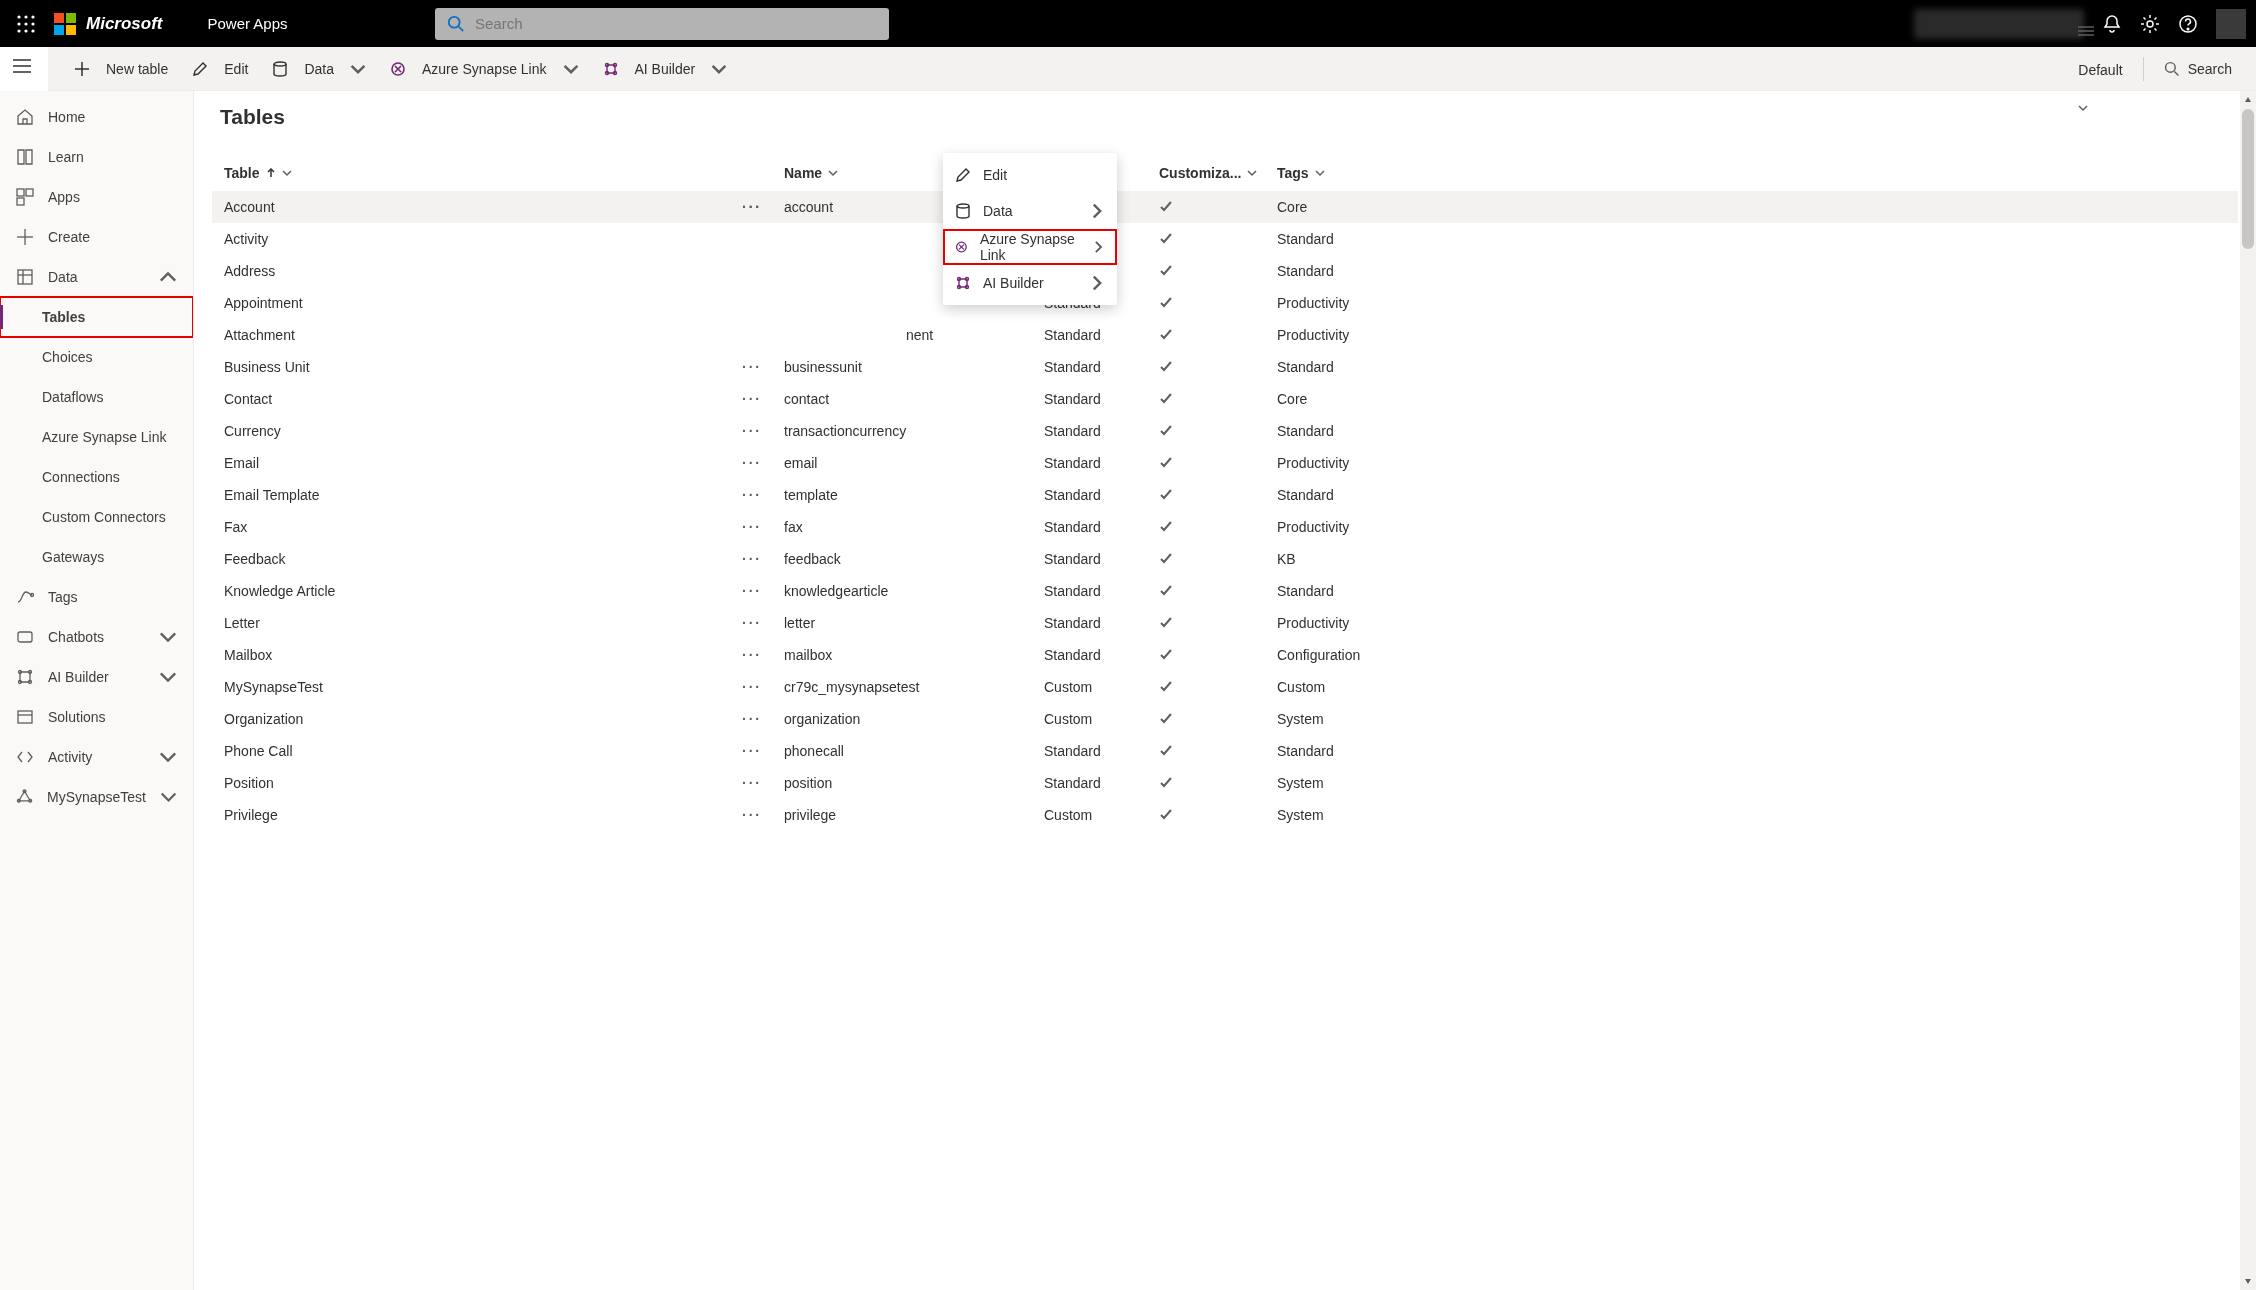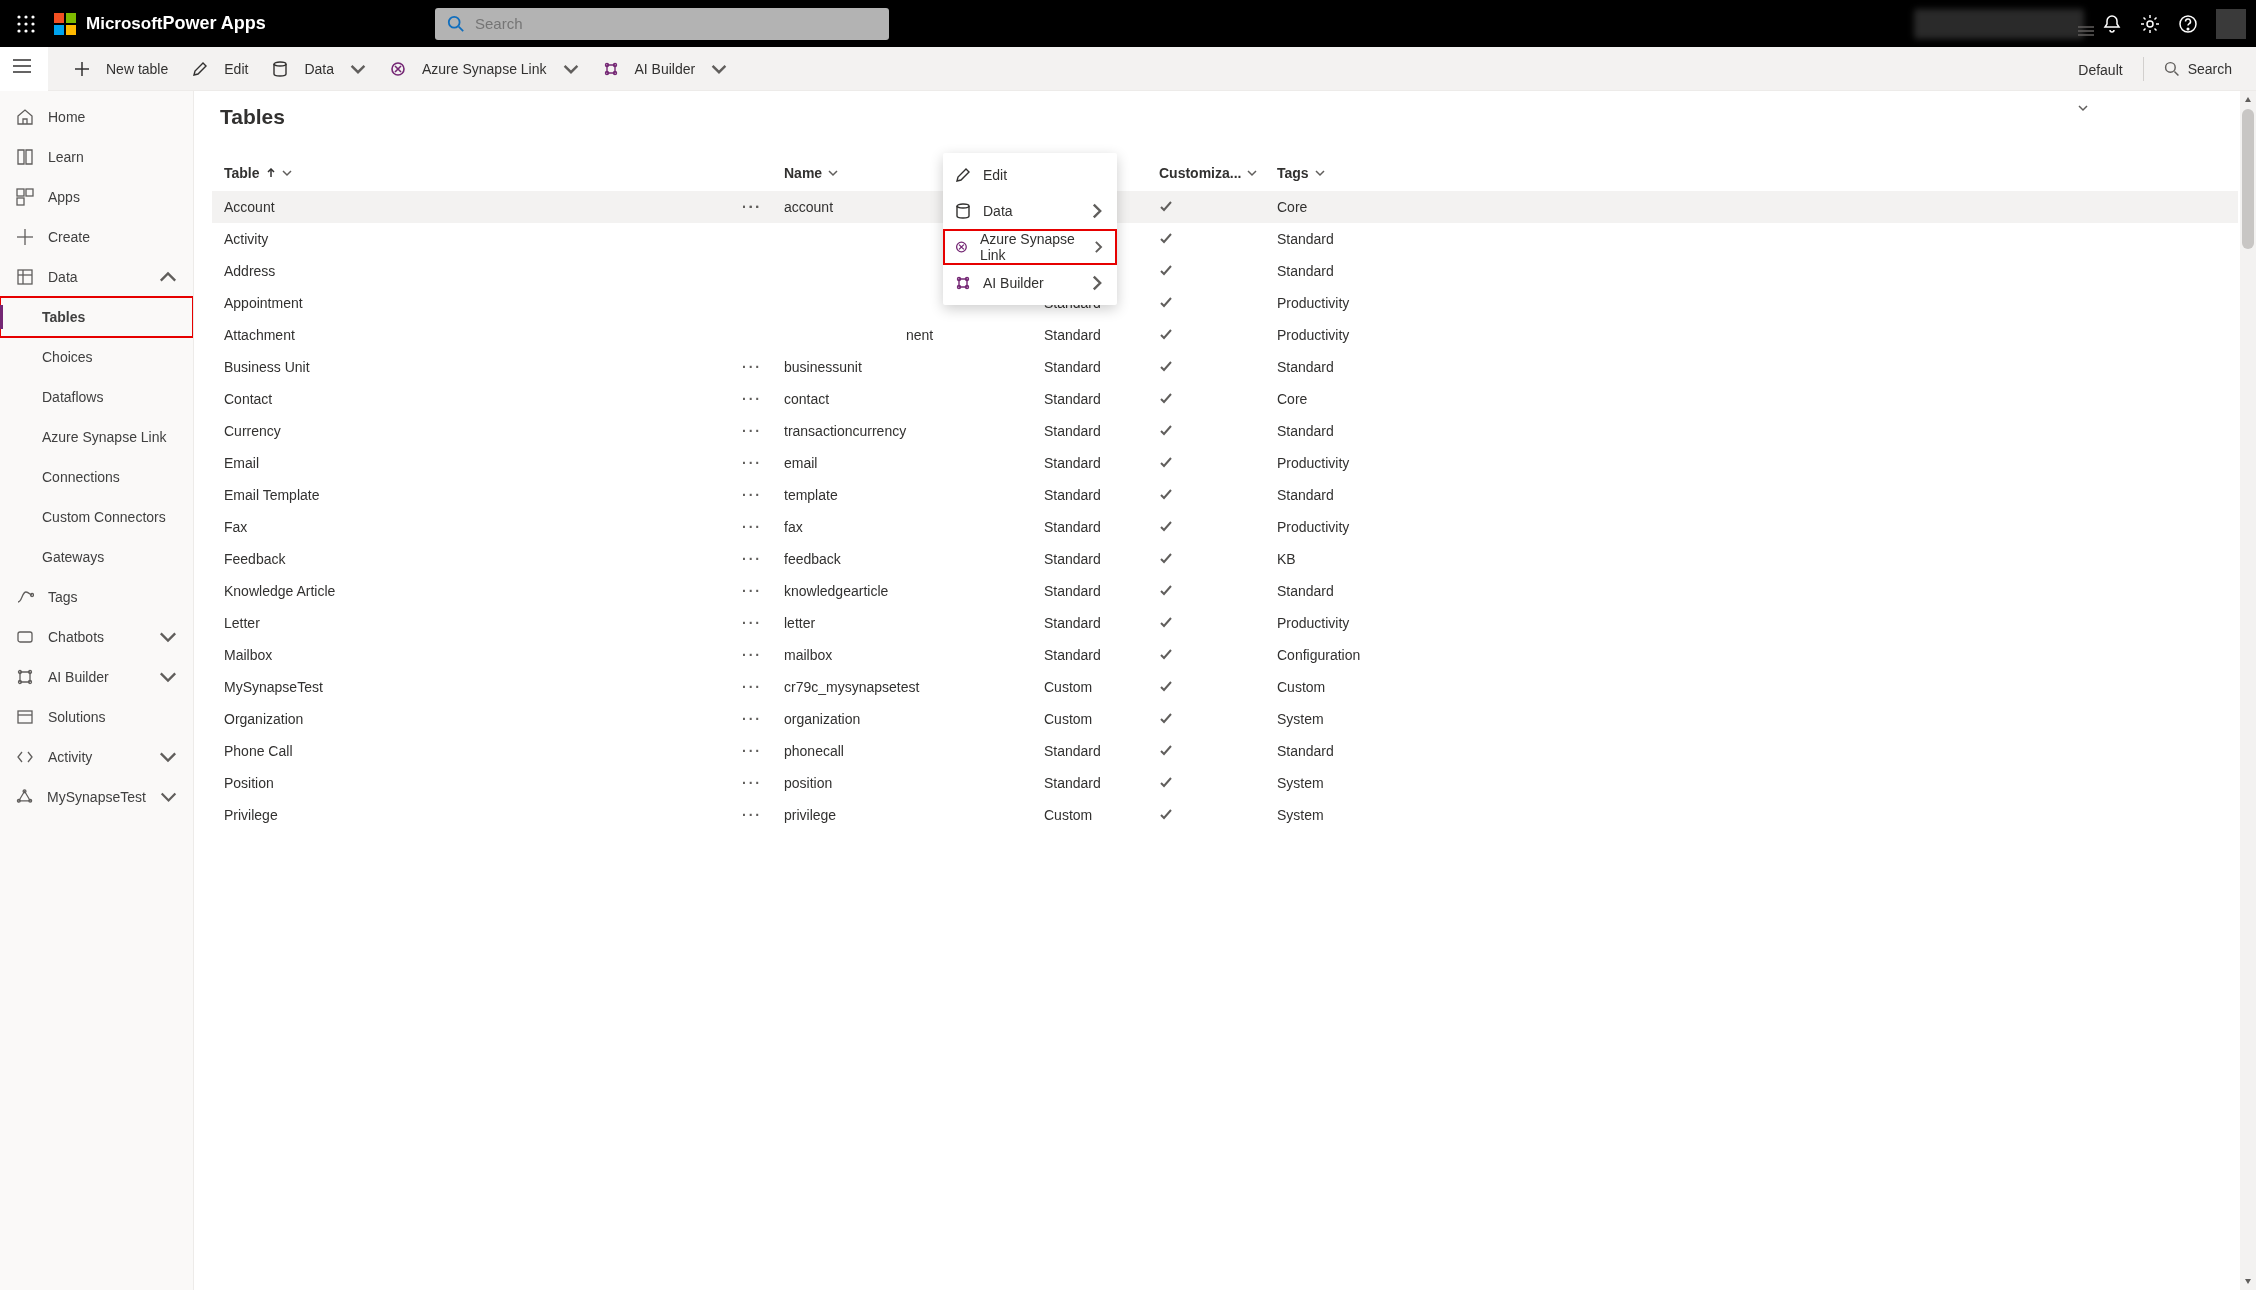--- a/index.html
+++ b/index.html
@@ -5,26 +5,26 @@
 * { margin: 0; padding: 0; box-sizing: border-box; font-family: "Segoe UI", sans-serif; }
 body { background: #fff; font-size: 14px; color: #323130; overflow: hidden; }
 
 
 .top-header {
   height: 47px; background: #000; display: flex; align-items: center;
   color: #fff; padding: 0 10px; position: relative;
 }
 .waffle { width: 32px; height: 32px; display: flex; align-items: center; justify-content: center; cursor: pointer; }
 .waffle svg { width: 18px; height: 18px; }
-.ms-logo { display: flex; align-items: center; gap: 10px; margin-left: 12px; }
+.ms-logo { display: flex; align-items: center; gap: 10px; margin-left: 12px; font-style: italic; }
 .ms-squares { width: 22px; height: 22px; display: grid; grid-template-columns: 1fr 1fr; grid-template-rows: 1fr 1fr; gap: 2px; }
 .sq-r { background: #f25022; } .sq-g { background: #7fba00; }
 .sq-b { background: #00a4ef; } .sq-y { background: #ffb900; }
 .ms-text { font-size: 17px; font-weight: 600; }
-.app-name { font-size: 18px; font-weight: 700; }
+.app-name { font-size: 15px; font-weight: 400; margin-left: 45px; }
 .global-search {
   position: absolute; left: 435px; width: 454px; height: 32px;
   background: #b3b3b3; border-radius: 3px; display: flex; align-items: center; padding: 0 12px;
 }
 .global-search svg { width: 18px; height: 18px; stroke: #106ebe; fill: none; stroke-width: 2; }
 .global-search input {
   background: transparent; border: none; outline: none; flex: 1; margin-left: 10px;
   font-size: 15px; color: #333;
 }
 .header-right { position: absolute; right: 10px; display: flex; align-items: center; gap: 18px; }

